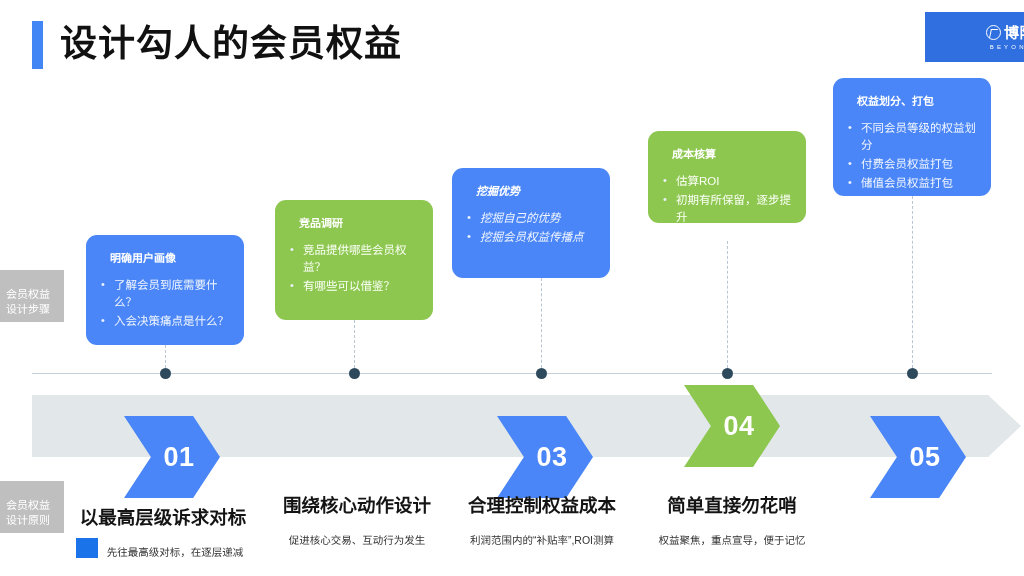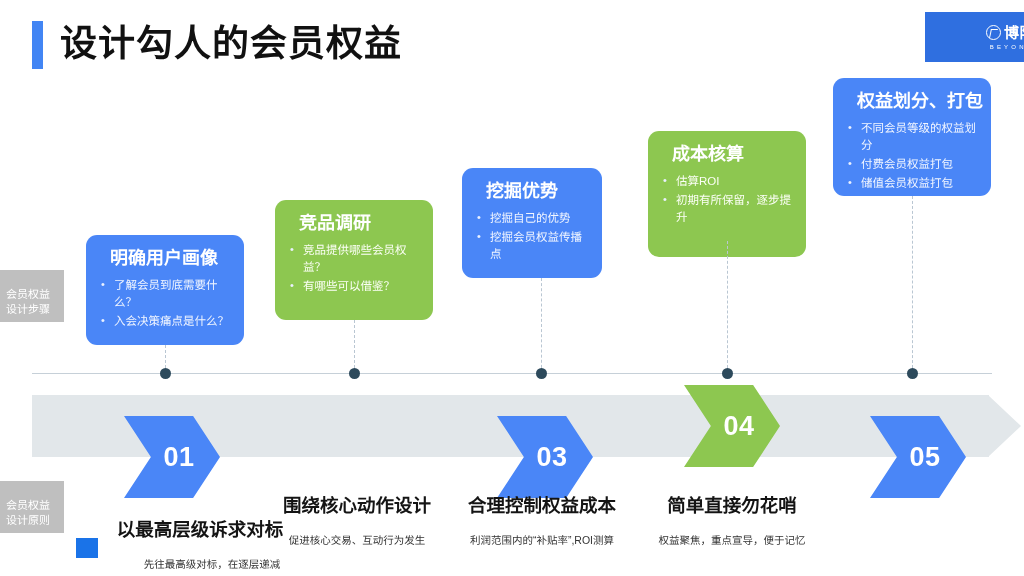--- a/index.html
+++ b/index.html
@@ -112,21 +112,21 @@
   .card {
     position: absolute;
     border-radius: 11px;
     box-sizing: border-box;
     padding: 14px 14px 12px 14px;
     color: #ffffff;
   }
   .card.blue  { background: #4a86f7; }
   .card.green { background: #8dc750; }
   .card-title {
-    font-size: 18px;
+    font-size: 11px;
     font-weight: bold;
     line-height: 19px;
     margin: 0 0 9px 10px;
     white-space: nowrap;
   }
   .card-list { margin: 0; padding: 0; list-style: none; }
   .card-list li {
     position: relative;
     font-size: 11.5px;
     line-height: 17px;
@@ -139,22 +139,22 @@
     position: absolute;
     left: 1px;
     top: -1px;
     font-size: 11px;
     color: #eaf1ff;
   }
   .card.green .card-list li { color: #fbfff5; }
 
   #card-1 { left: 86px;  top: 235px; width: 158px; height: 110px; }
   #card-2 { left: 275px; top: 200px; width: 158px; height: 120px; }
-  #card-3 { left: 462px; top: 168px; width: 140px; height: 110px; }
-  #card-4 { left: 648px; top: 131px; width: 158px; height: 126px; }
+  #card-3 { left: 452px; top: 168px; width: 158px; height: 110px; font-style: italic; }
+  #card-4 { left: 648px; top: 131px; width: 158px; height: 92px; }
   #card-5 { left: 833px; top: 78px;  width: 158px; height: 118px; }
 
   
   .connector {
     position: absolute;
     width: 0;
     border-left: 1px dashed #b9c6d2;
   }
   .rail {
     position: absolute;
@@ -328,21 +328,21 @@
   <div class="chevron blue" style="left:497px;">
       <span>03</span>
     </div>
   <div class="chevron green" style="left:684px;">
       <span>04</span>
     </div>
   <div class="chevron blue" style="left:870px;">
       <span>05</span>
     </div>
 
-  <div class="principle" style="left:74px; top:518px; width:178px;margin-left:37px;">
+  <div class="principle" style="left:74px; top:506px; width:178px;">
     <div class="principle-title">以最高层级诉求对标</div>
     <div class="principle-desc" style="padding-left:24px;">先往最高级对标，在逐层递减</div>
   </div>
   <div class="swatch"></div>
 
   <div class="principle" style="left:268px; top:494px; width:178px;">
     <div class="principle-title">围绕核心动作设计</div>
     <div class="principle-desc">促进核心交易、互动行为发生</div>
   </div>
 

